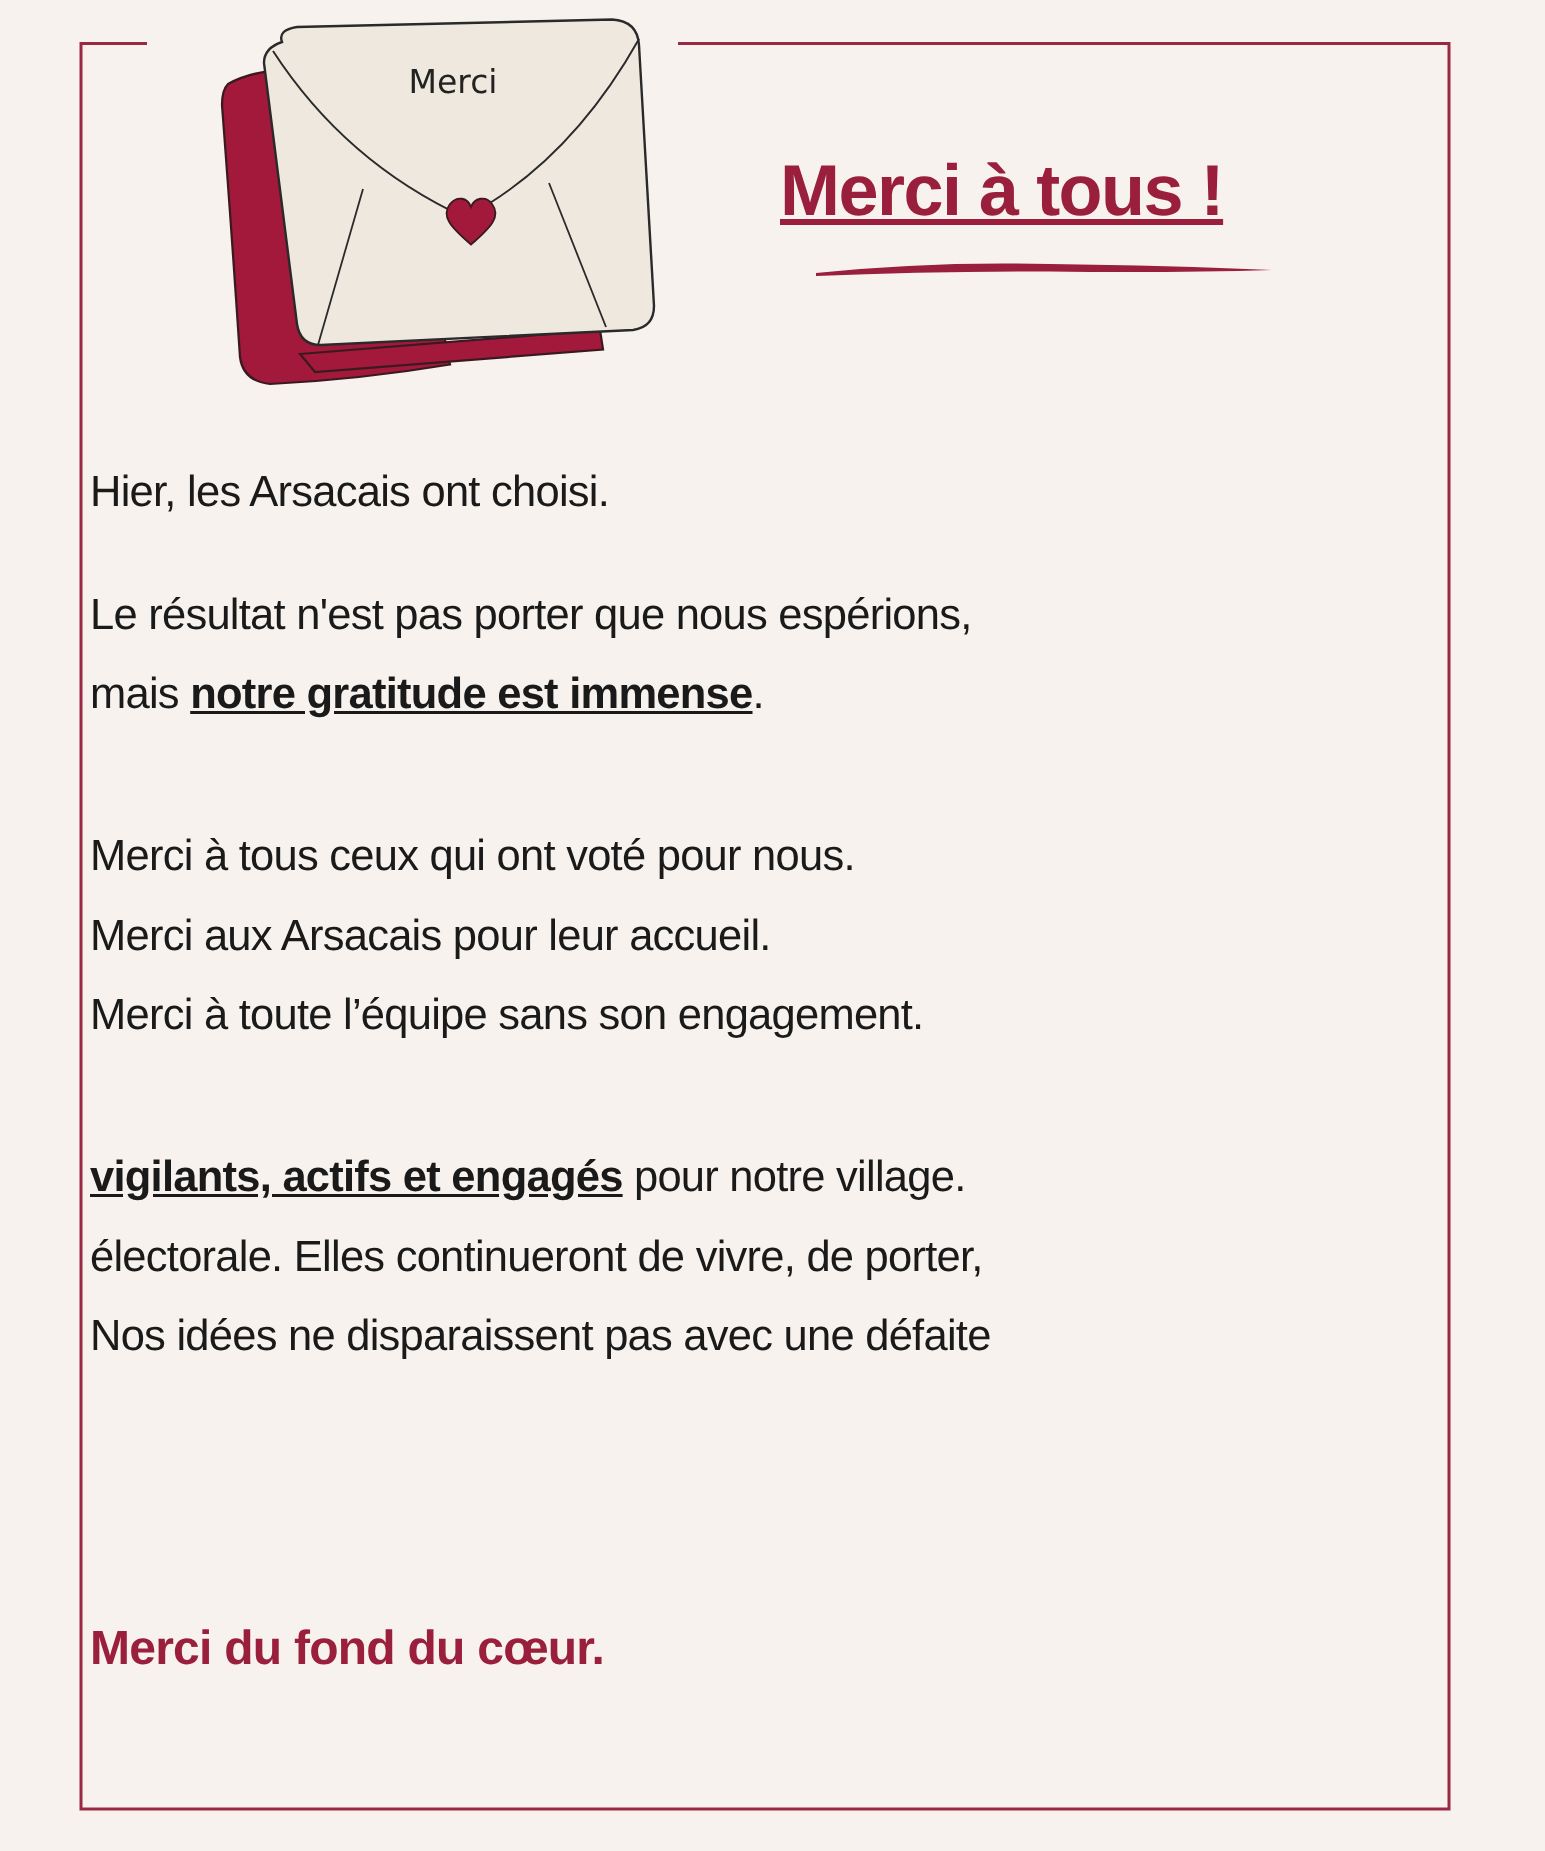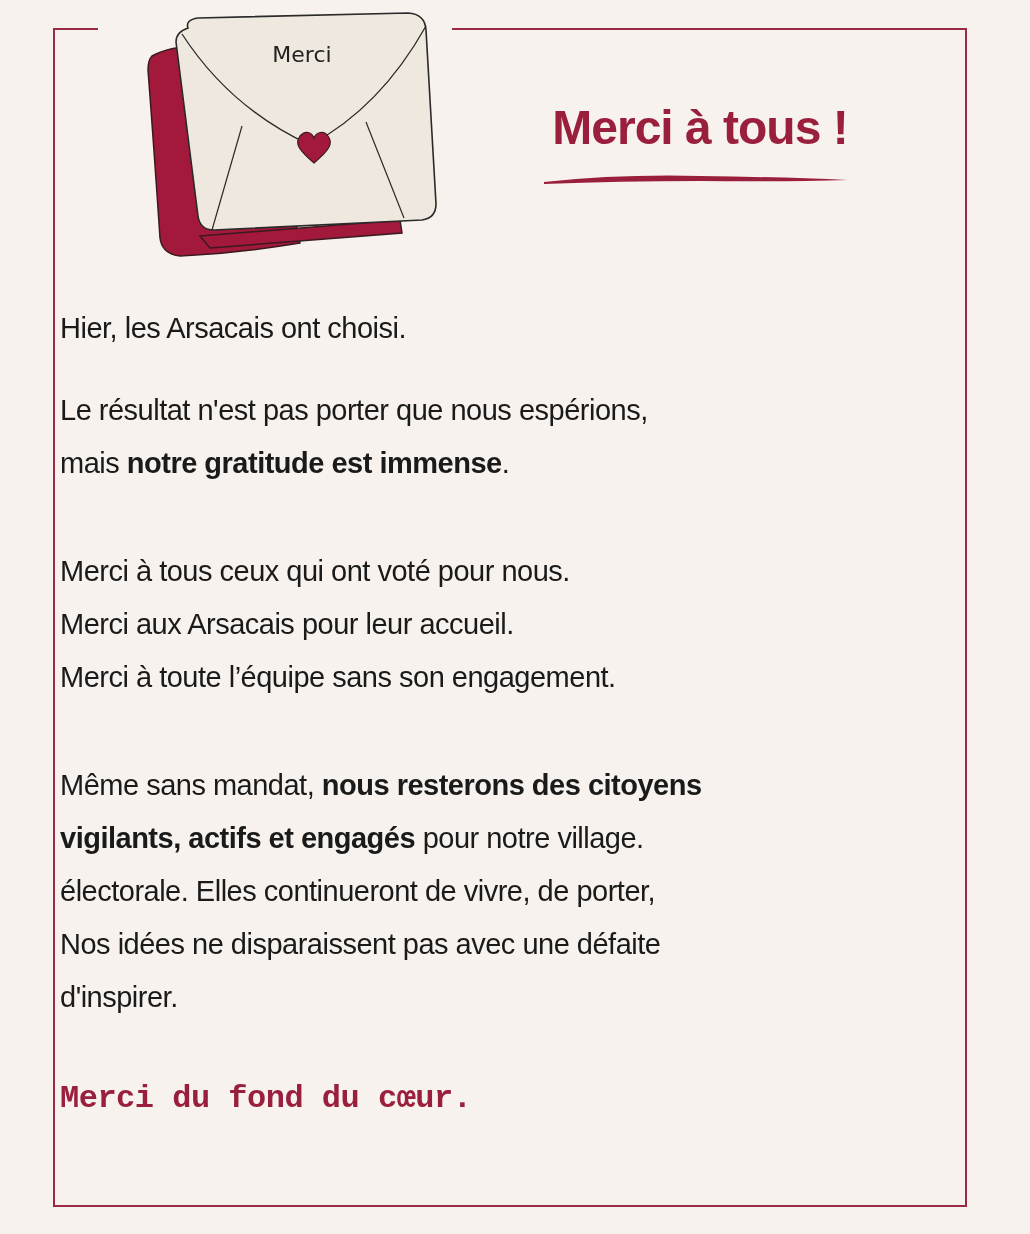--- a/index.html
+++ b/index.html
@@ -13,30 +13,30 @@
     .frame {
       position: absolute; left: 53px; top: 28px; width: 914px; height: 1179px;
       border: 2px solid #9a2a43; box-sizing: border-box;
     }
     .frame-gap {
       position: absolute; left: 98px; top: 20px; width: 354px; height: 16px;
       background: #f7f2ed;
     }
     .envelope { position: absolute; left: 140px; top: 8px; width: 310px; height: 250px; }
     .title {
-      position: absolute; left: 520px; top: 100px; width: 360px; text-align: center;
-      color: #9a1f3d; font-size: 48px; font-weight: bold; letter-spacing: -1px;
+      position: absolute; left: 520px; top: 100px; width: 360px; text-align: left;
+      color: #9a1f3d; font-size: 48px; font-weight: bold; letter-spacing: -1px; text-decoration: underline;
     }
     .underline { position: absolute; left: 540px; top: 172px; width: 312px; height: 14px; }
     .body-text {
       position: absolute; left: 60px; width: 900px; text-align: left;
       font-size: 29px; line-height: 53px; letter-spacing: -0.5px;
     }
-    .body-text b { font-weight: bold; }
-    .accent { color: #9a1f3d; font-weight: bold; font-family: Liberation Mono, monospace; }
+    .body-text b { font-weight: bold; text-decoration: underline; }
+    .accent { color: #9a1f3d; font-weight: bold; }
   </style>
 </head>
 <body>
 
 <div class="frame"></div>
 <div class="frame-gap"></div>
 
 <svg class="envelope" viewBox="0 0 310 250">
   <path d="M12 48 Q30 38 60 38 L120 40 L160 235 Q100 245 40 248 Q22 246 20 230 Q14 140 8 62 Q8 52 12 48 Z" fill="#a3193b" stroke="#3a1a20" stroke-width="1.5"></path>
   <path d="M60 228 L260 212 L262 225 L70 240 Z" fill="#a3193b" stroke="#3a1a20" stroke-width="1.5"></path>
@@ -62,20 +62,18 @@
   <div><span>mais </span><b>notre gratitude est immense</b><span>.</span></div>
 </div>
 
 <div class="body-text" style="top:545px;">
   <div>Merci à tous ceux qui ont voté pour nous.</div>
   <div>Merci aux Arsacais pour leur accueil.</div>
   <div>Merci à toute l’équipe sans son engagement.</div>
 </div>
 
 <div class="body-text" style="top:759px;">
-  <div><span>Même sans mandat, </span><b>nous resterons des citoyens</b></div>
   <div><b>vigilants, actifs et engagés</b><span> pour notre village.</span></div>
   <div>électorale. Elles continueront de vivre, de porter,</div>
   <div>Nos idées ne disparaissent pas avec une défaite</div>
-  <div>d'inspirer.</div>
 </div>
 
 <div class="body-text accent" style="top:1072px; font-size:32px;">Merci du fond du cœur.</div>
 
 </body></html>

